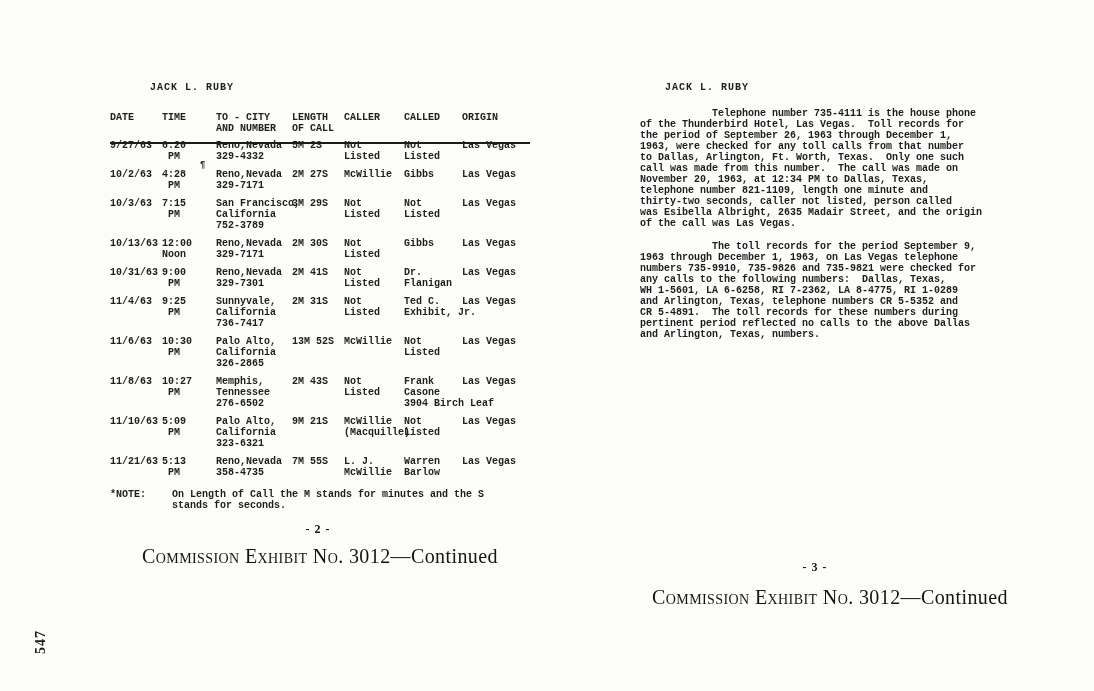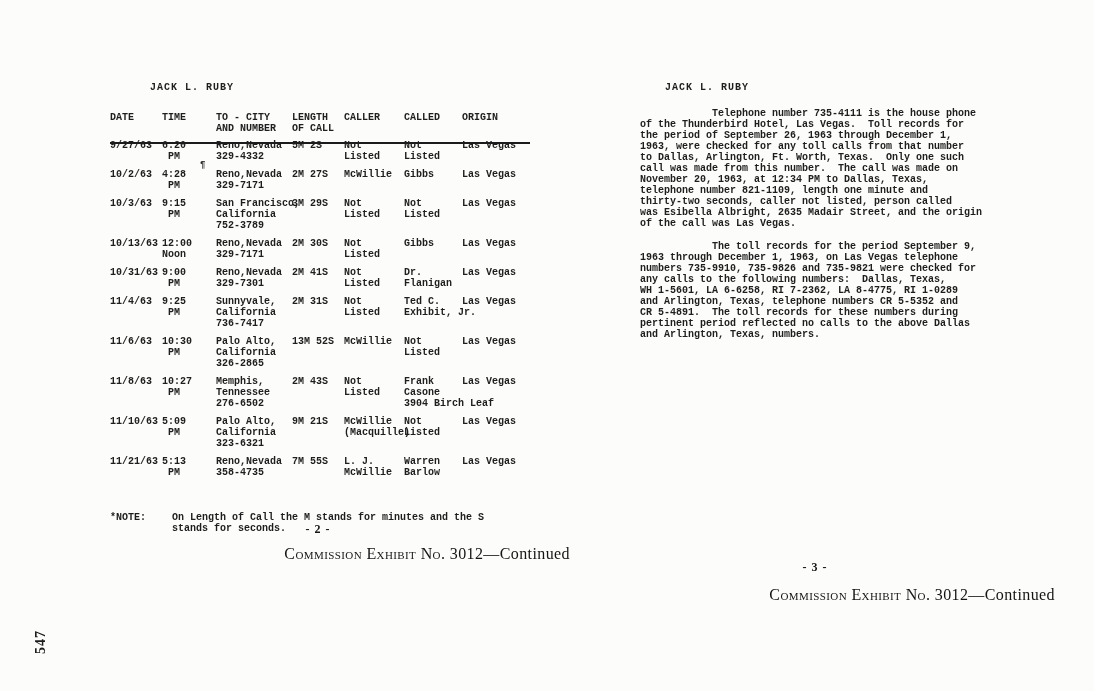--- a/index.html
+++ b/index.html
@@ -20,26 +20,26 @@
     display:grid;grid-template-columns:52px 54px 76px 52px 60px 58px 64px;
     padding-bottom:8px;border-bottom:2px solid #1b1b1b;
   }
   .tbody{position:absolute;left:110px;top:140px;width:424px;}
   .row{
     display:grid;grid-template-columns:52px 54px 76px 52px 60px 58px 64px;
     margin-bottom:7px;
   }
   .c-date{text-align:left;padding-right:6px;}
   .stray{position:absolute;left:90px;top:20px;font-size:9px;color:#2a2a2a;}
-  .note{position:absolute;left:110px;top:512px;display:flex;}
+  .note{position:absolute;left:110px;top:489px;display:flex;}
   .note-label{width:62px;}
   .para{margin:0 0 12px 0;}
   .serif{font-family:"Liberation Serif","DejaVu Serif",serif;color:#141414;}
   .pagenum{font-size:12px;font-weight:700;text-align:center;letter-spacing:1px;}
-  .caption{font-size:16px;text-align:right;letter-spacing:0.4px;}
+  .caption{font-size:20px;text-align:center;letter-spacing:0.4px;}
   .sc{font-variant:small-caps;}
   .margin-num{
     position:absolute;left:18px;top:634px;width:46px;text-align:center;
     transform:rotate(-90deg);transform-origin:center;
     font-family:"Liberation Serif","DejaVu Serif",serif;
     font-weight:700;font-size:14px;letter-spacing:1px;color:#1b1b1b;
   }
 </style>
 </head>
 <body>
@@ -84,21 +84,21 @@
       <div class="tw">Reno,Nevada
 329-7171</div>
       <div class="tw">2M 27S</div>
       <div class="tw">McWillie</div>
       <div class="tw">Gibbs</div>
       <div class="tw">Las Vegas</div>
     </div>
 
     <div class="row">
       <div class="tw c-date">10/3/63</div>
-      <div class="tw">9:15
+      <div class="tw">7:15
  PM</div>
       <div class="tw">San Francisco,
 California
 752-3789</div>
       <div class="tw">3M 29S</div>
       <div class="tw">Not
 Listed</div>
       <div class="tw">Not
 Listed</div>
       <div class="tw">Las Vegas</div>

